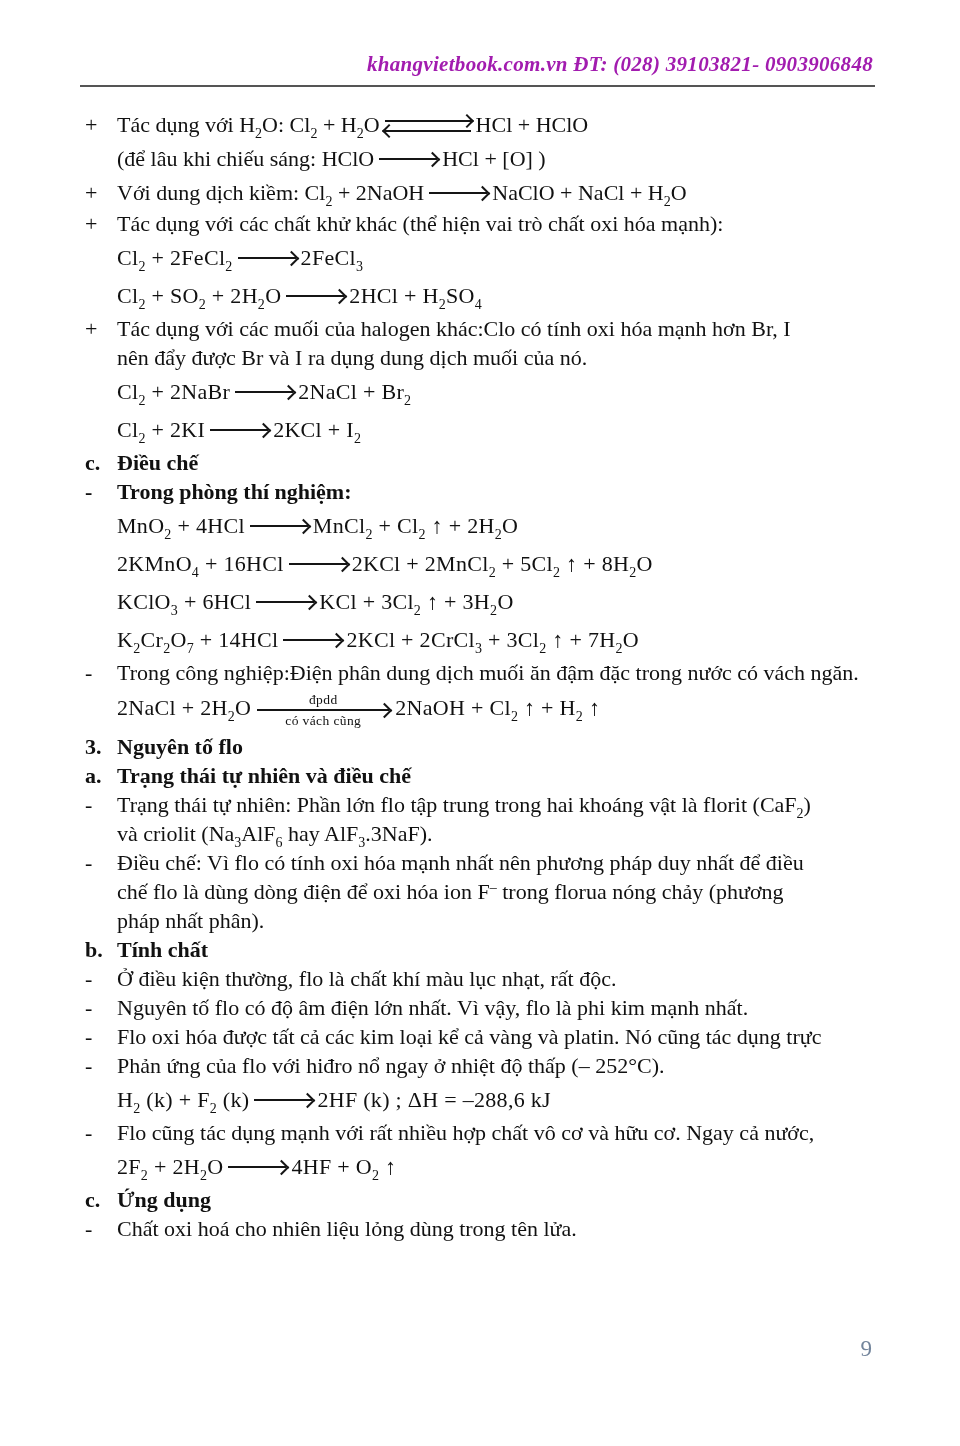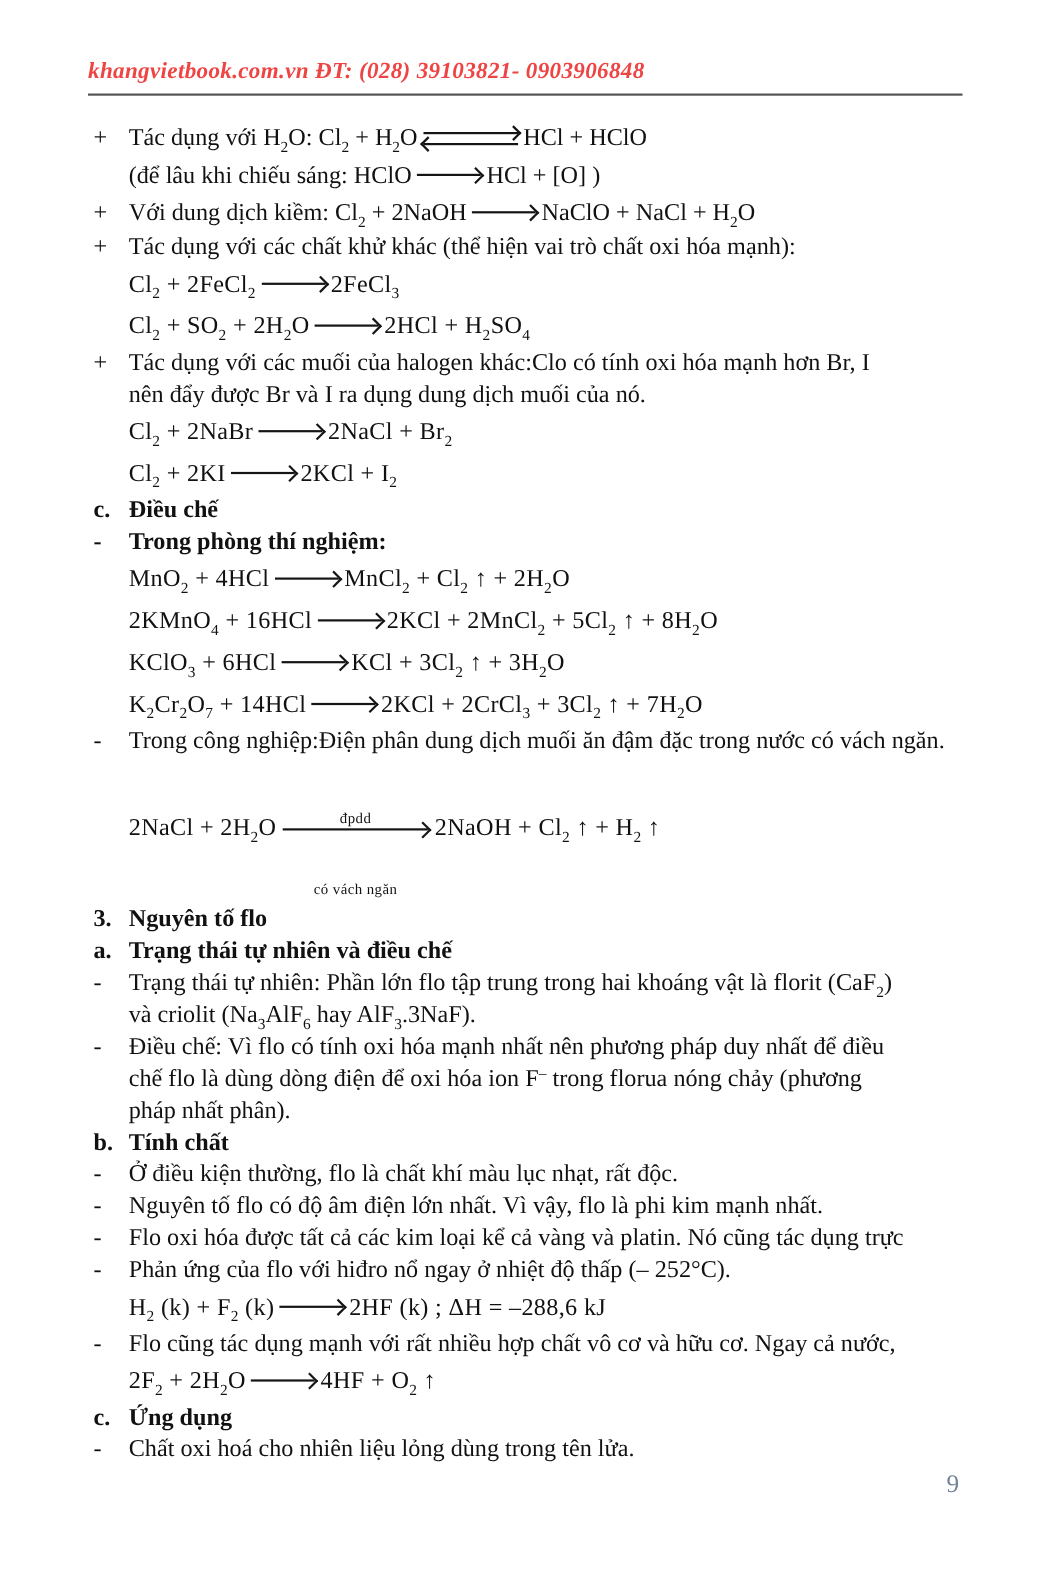--- a/index.html
+++ b/index.html
@@ -9,26 +9,26 @@
     width:960px; height:1446px;
     background:#ffffff;
     overflow:hidden;
     font-family:"Liberation Serif","DejaVu Serif",serif;
     color:#111;
   }
   .header {
     margin:0 85px 0 80px;
     padding:52px 2px 8px 0;
     border-bottom:2px solid #555;
-    text-align:left;
+    text-align:right;
     font-style:italic;
     font-weight:bold;
     font-size:21px;
     letter-spacing:.3px;
-    color:#ef4444;
+    color:#a21caf;
   }
   .content {
     margin:20px 76px 0 80px;
     font-size:22px;
   }
   .line {
     position:relative;
     padding-left:37px;
     line-height:29px;
     white-space:nowrap;
@@ -58,21 +58,21 @@
   .et::after {
     content:''; position:absolute; right:-1px; top:-3.5px; width:8px; height:8px;
     border-top:2px solid #151515; border-right:2px solid #151515; transform:rotate(45deg);
   }
   .eb::after {
     content:''; position:absolute; left:-1px; top:-3.5px; width:8px; height:8px;
     border-bottom:2px solid #151515; border-left:2px solid #151515; transform:rotate(45deg);
   }
   
   .labarw { display:inline-flex; flex-direction:column; align-items:center; vertical-align:middle; margin:0 6px; }
-  .labarw .lab { font-size:13.5px; line-height:15px; letter-spacing:.4px;margin-top:44px; }
+  .labarw .lab { font-size:13.5px; line-height:15px; letter-spacing:.4px; }
   .labarw .sh { width:132px; margin:2px 0; vertical-align:0; }
   .pageno {
     position:absolute; right:88px; top:1336px;
     font-size:23px; color:#72849b;
   }
 </style>
 </head>
 <body>
 
 <div class="page">
@@ -93,21 +93,21 @@
       <div class="line b"><span class="marker">c.</span>Điều chế</div>
       <div class="line b"><span class="marker">-</span>Trong phòng thí nghiệm:</div>
       <div class="line eq">MnO<sub>2</sub> + 4HCl<span class="arw"></span>MnCl<sub>2</sub> + Cl<sub>2</sub> ↑ + 2H<sub>2</sub>O</div>
       <div class="line eq">2KMnO<sub>4</sub> + 16HCl<span class="arw"></span>2KCl + 2MnCl<sub>2</sub> + 5Cl<sub>2</sub> ↑ + 8H<sub>2</sub>O</div>
       <div class="line eq">KClO<sub>3</sub> + 6HCl<span class="arw"></span>KCl + 3Cl<sub>2</sub> ↑ + 3H<sub>2</sub>O</div>
       <div class="line eq">K<sub>2</sub>Cr<sub>2</sub>O<sub>7</sub> + 14HCl<span class="arw"></span>2KCl + 2CrCl<sub>3</sub> + 3Cl<sub>2</sub> ↑ + 7H<sub>2</sub>O</div>
       <div class="line"><span class="marker">-</span>Trong công nghiệp:Điện phân dung dịch muối ăn đậm đặc trong nước có vách ngăn.</div>
       <div class="line eq">2NaCl + 2H<sub>2</sub>O<span class="labarw">
           <span class="lab">đpdd</span>
           <span class="arw sh"></span>
-          <span class="lab">có  vách ngăn</span>
+          <span class="lab">có  vách cũng</span>
         </span>2NaOH +  Cl<sub>2</sub> ↑ + H<sub>2</sub> ↑</div>
       <div class="line b"><span class="marker">3.</span>Nguyên tố flo</div>
       <div class="line b"><span class="marker">a.</span>Trạng thái tự nhiên và điều chế</div>
       <div class="line"><span class="marker">-</span>Trạng thái tự nhiên: Phần lớn flo tập trung trong hai khoáng vật là florit (CaF<sub>2</sub>)</div>
       <div class="line">và criolit (Na<sub>3</sub>AlF<sub>6</sub> hay AlF<sub>3</sub>.3NaF).</div>
       <div class="line"><span class="marker">-</span>Điều chế: Vì flo có tính oxi hóa mạnh nhất nên phương pháp duy nhất để điều</div>
       <div class="line">chế flo là dùng dòng điện để oxi hóa ion  F<sup>–</sup> trong florua nóng chảy (phương</div>
       <div class="line">pháp nhất phân).</div>
       <div class="line b"><span class="marker">b.</span>Tính chất</div>
       <div class="line"><span class="marker">-</span>Ở điều kiện thường, flo là chất khí màu lục nhạt, rất độc.</div>

